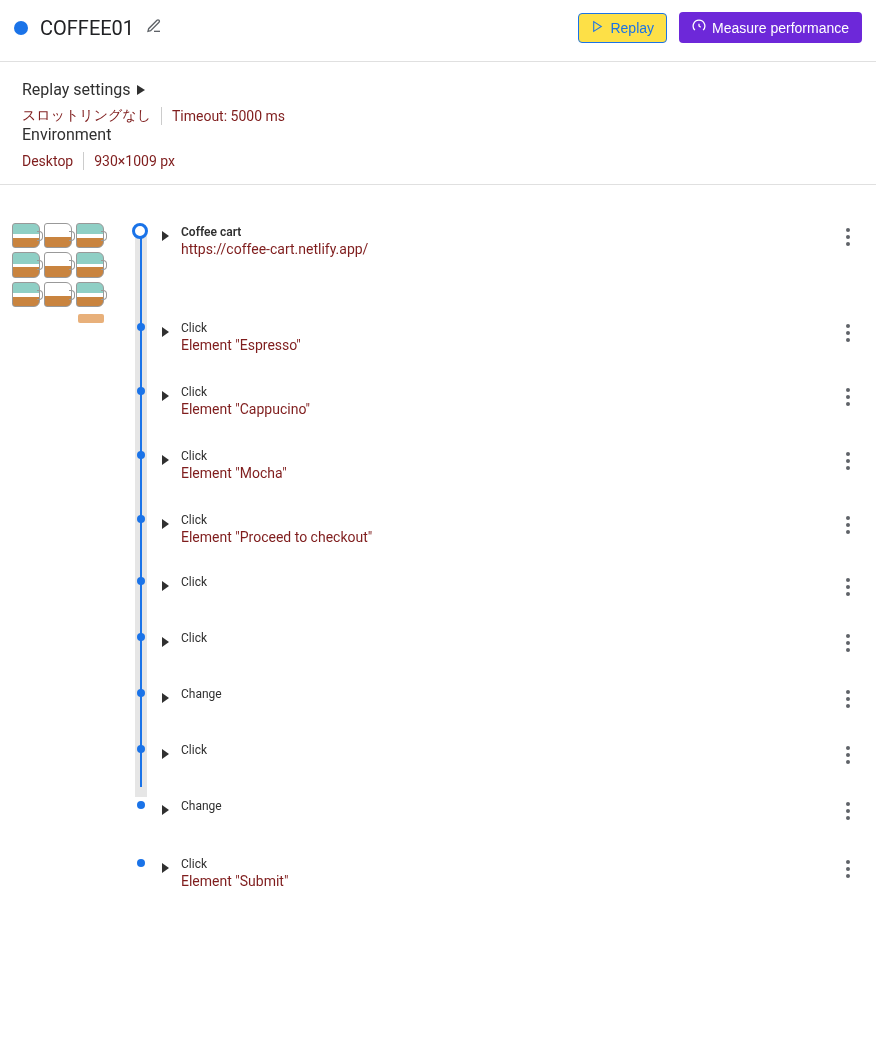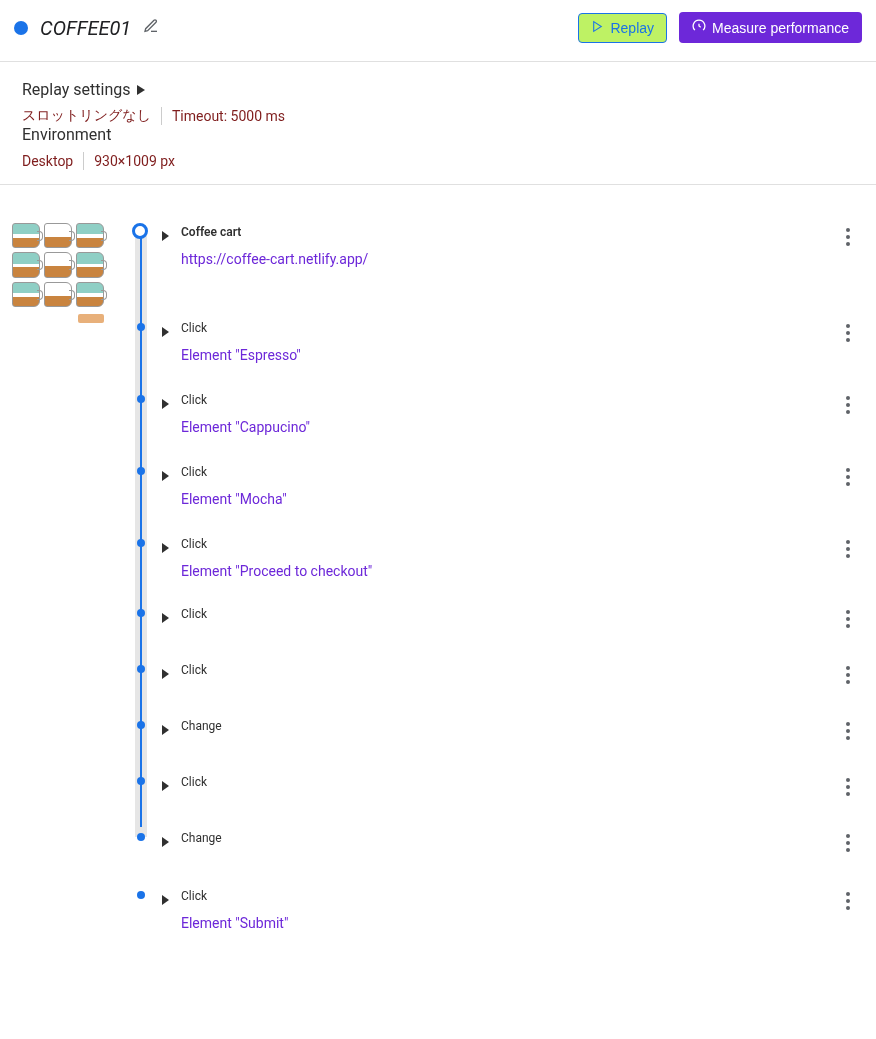--- a/index.html
+++ b/index.html
@@ -15,42 +15,41 @@
     padding: 12px 14px;
     gap: 12px;
   }
   .record-dot {
     width: 14px; height: 14px; border-radius: 50%;
     background: #1a73e8;
   }
   .title {
     font-size: 20px;
     color: #202124;
-    font-style: italic;
   }
   .edit-icon {
     color: #5f6368;
     cursor: pointer;
   }
   .spacer { flex: 1; }
   .btn {
     display: inline-flex;
     align-items: center;
     gap: 6px;
     padding: 6px 12px;
     border-radius: 4px;
     font-size: 14px;
     font-weight: 500;
     cursor: pointer;
     border: 1px solid transparent;
   }
   .btn-outline {
     border-color: #1a73e8;
     color: #1a73e8;
-    background: #bef264;
+    background: #fde047;
   }
   .btn-primary {
     background: #6d28d9;
     color: #fff;
   }
   .divider {
     border-top: 1px solid #e0e0e0;
     margin-top: 6px;
   }
   .settings-row {
@@ -168,21 +167,21 @@
     border-bottom: 5px solid transparent;
     border-left: 7px solid #303030;
     margin-top: 6px;
     margin-left: 6px;
     flex-shrink: 0;
     cursor: pointer;
   }
   .step-body { flex: 1; }
   .step-title { color: #303030; font-size: 12px; }
   .step-title.bold { font-weight: 600; }
-  .step-sub { color: #6d28d9; font-size: 14px; margin-top: 12px; }
+  .step-sub { color: #7f1d1d; font-size: 14px; margin-top: 2px; }
   .kebab {
     width: 24px; height: 24px;
     display: flex; flex-direction: column;
     align-items: center; justify-content: center;
     gap: 3px;
     cursor: pointer;
     margin-right: 6px;
   }
   .kebab span { width:4px; height:4px; background:#5f6368; border-radius:50%; }
 </style>

